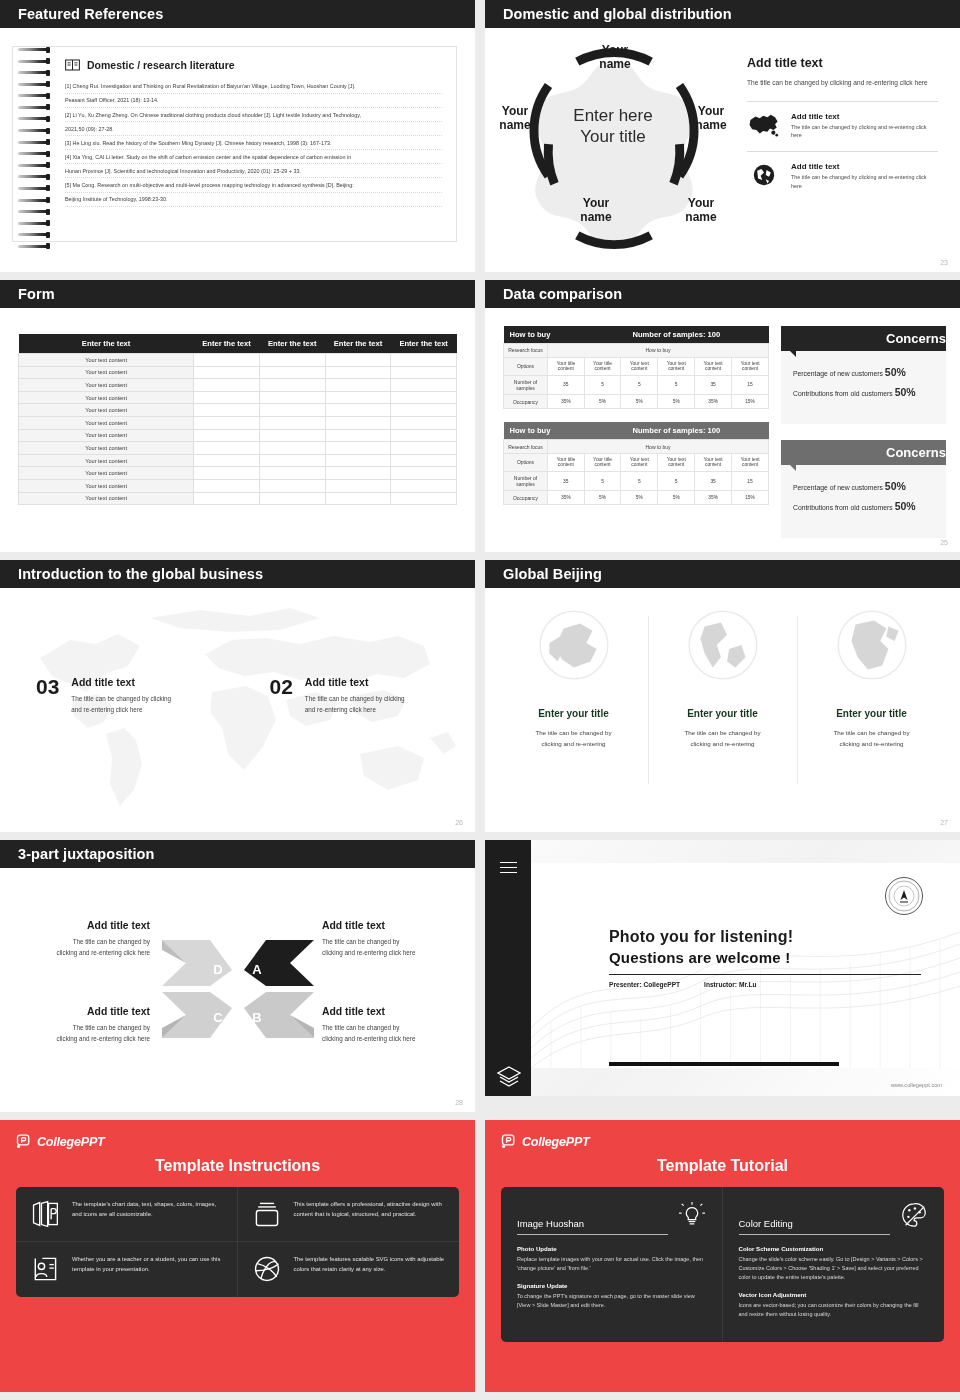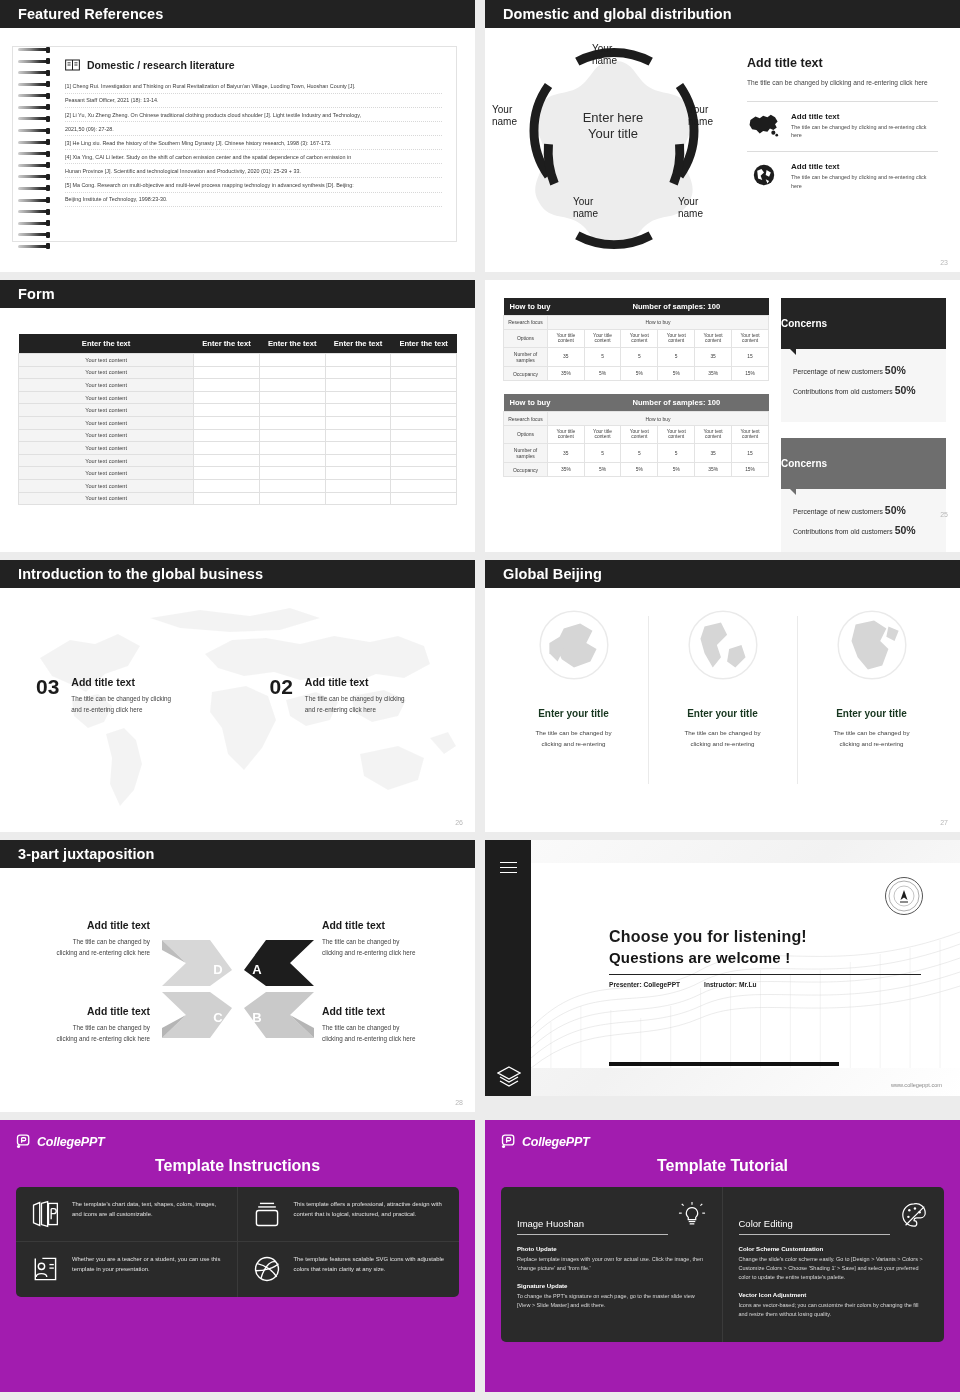--- a/index.html
+++ b/index.html
@@ -81,26 +81,26 @@
   .s23-left { width: 258px; position: relative; }
   .s23-right { flex: 1; padding: 28px 22px 0 4px; }
   .s23-right h3 { font-size: 12.5px; font-weight: bold; color: #1b1b1b; margin-bottom: 7px; }
   .s23-right .sub { font-size: 6.6px; color: #444; line-height: 1.75; }
   .hr-thin { border-top: 1px solid #dcdcdc; margin: 12px 0 10px 0; }
   .featrow { display: flex; gap: 10px; align-items: flex-start; margin-bottom: 9px; }
   .featrow .fi { width: 34px; height: 26px; flex: 0 0 34px; }
   .featrow h4 { font-size: 8px; font-weight: bold; color: #1b1b1b; margin-bottom: 2px;}
   .featrow p { font-size: 5.4px; color: #4a4a4a; line-height: 1.55; }
   .yourname {
-    position: absolute; font-size: 10px; font-weight: normal;
-    color:#1b1b1b; text-align:left; line-height: 1.2; width: 46px;
+    position: absolute; font-size: 12px; font-weight: bold;
+    color:#1b1b1b; text-align:center; line-height: 1.2; width: 46px;
   }
   .ctr-title {
     position:absolute; left:50%; top:50%; transform:translate(-50%,-50%);
-    text-align:center; font-size:13px; color:#2b2b2b; line-height:1.25; width:130px;
+    text-align:center; font-size:17px; color:#2b2b2b; line-height:1.25; width:130px;
   }
 
   
   .ftable { margin: 26px 18px 0 18px; width: 439px; border-collapse: collapse; }
   .ftable th {
     background: #222; color: #fff; font-size: 7.6px; font-weight: bold;
     padding: 5px 4px; text-align: center;
   }
   .ftable td {
     border: 1px solid #e0e0e0; height: 12.6px; font-size: 5.6px;
@@ -115,22 +115,22 @@
   .dtable { width: 100%; border-collapse: collapse; margin-bottom: 13px; }
   .dtable .hdr td { color:#fff; font-size: 7.6px; font-weight: bold; padding: 4px 6px; }
   .dtable .hdr.dark td { background:#242424; }
   .dtable .hdr.gray td { background:#6e6e6e; }
   .dtable td { border:1px solid #e3e3e3; text-align:center; font-size:4.9px; color:#3c3c3c; padding:3.4px 1px; }
   .dtable .hdr td { border: none; }
   .dtable td.lbl { background:#f5f5f5; font-size:5.0px; }
   .dtable tr.sub td { background:#f5f5f5; font-size:5.0px; }
   .concern { margin-bottom: 16px; }
   .concern-head {
-    color:#fff; font-size:10px; font-weight:bold; text-align:left;
-    padding: 20px 0; position: relative;
+    color:#fff; font-size:13px; font-weight:bold; text-align:right;
+    padding: 5px 0; position: relative;
   }
   .concern-head.dark { background:#242424; }
   .concern-head.gray { background:#6e6e6e; }
   .concern-head::after {
     content:""; position:absolute; left:8px; bottom:-6px;
     border-left: 7px solid transparent; border-top: 7px solid #242424;
   }
   .concern-head.gray::after { border-top-color:#6e6e6e; }
   .concern-body { background:#f6f6f6; padding: 16px 12px 18px 12px; }
   .concern-body p { font-size:6.8px; color:#2c2c2c; line-height:1.1; margin-bottom:8px; }
@@ -179,21 +179,21 @@
   .s29-txt { position:absolute; left:78px; top:88px; z-index:4; }
   .s29-txt .t1 { font-size:16px; font-weight:bold; color:#1b1b1b; letter-spacing:.2px;}
   .s29-txt .t2 { font-size:15px; font-weight:bold; color:#141414; margin-top:3px; letter-spacing:.2px;}
   .s29-rule { width:312px; height:1px; background:#222; margin:8px 0 6px 0; }
   .s29-meta { display:flex; gap:24px; font-size:6.6px; font-weight:bold; color:#222; }
   .s29-bar { position:absolute; left:78px; bottom:30px; width:230px; height:4px; background:#111; z-index:4;}
   .s29-url { position:absolute; right:18px; bottom:8px; font-size:5.6px; color:#888; }
   .seal { position:absolute; right:36px; top:36px; width:40px; height:40px; z-index:5;}
 
   
-  .dark-panel { background:#a21caf; height:272px; position:relative; padding: 14px 16px; }
+  .dark-panel { background:#ef4444; height:272px; position:relative; padding: 14px 16px; }
   .brand { display:flex; align-items:center; gap:6px; }
   .brand-ic { width:15px; height:15px; }
   .brand-txt { color:#fff; font-size:12.5px; font-style:italic; font-weight:bold; letter-spacing:-.2px;}
   .panel-title { color:#fff; text-align:center; font-size:16px; font-weight:bold; margin: 8px 0 12px 0; }
   .cards { background:#2a2a2a; border-radius:5px; display:grid; }
   .cards.four { grid-template-columns:1fr 1fr; grid-template-rows:1fr 1fr; }
   .cards.two  { grid-template-columns:1fr 1fr; }
   .card { padding:12px 14px; display:flex; gap:12px; align-items:flex-start; }
   .card p { color:#e2e2e2; font-size:5.9px; line-height:1.75; }
   .card .ic { flex:0 0 30px; width:30px; height:30px; }
@@ -431,20 +431,23 @@
               <td></td>
               <td></td>
             </tr>
           </tbody>
       </table>
 
     </div>
   </div>
 
   <div class="slide">
+    <div class="slide-header">
+      <h2>Data comparison</h2>
+    </div>
     <div class="body">
       <div class="s25">
         <div class="s25-left" id="dc-tables">
             <table class="dtable">
               <tbody>
                 <tr class="hdr dark">
                   <td colspan="2" style="text-align:left">How to buy</td>
                   <td colspan="5">Number of samples: 100</td>
                 </tr>
                 <tr class="sub">
@@ -691,21 +694,21 @@
         </g>
       </svg>
       <svg class="seal" viewBox="0 0 40 40">
         <circle cx="20" cy="20" r="18.5" fill="none" stroke="#555" stroke-width="1"></circle>
         <circle cx="20" cy="20" r="15" fill="none" stroke="#777" stroke-width=".6"></circle>
         <circle cx="20" cy="20" r="10" fill="none" stroke="#888" stroke-width=".5"></circle>
         <path d="M20,14 L23.5,24 L20,21.5 L16.5,24 Z" fill="#1d1d1d"></path>
         <rect x="16" y="25.5" width="8" height="1" fill="#1d1d1d"></rect>
       </svg>
       <div class="s29-txt">
-        <div class="t1">Choose you for listening!</div>
+        <div class="t1">Photo you for listening!</div>
         <div class="t2">Questions are welcome !</div>
         <div class="s29-rule"></div>
         <div class="s29-meta">
           <span>Presenter: CollegePPT</span>
           <span>Instructor: Mr.Lu</span>
         </div>
       </div>
       <div class="s29-bar"></div>
       <div class="s29-url">www.collegeppt.com</div>
     </div>

